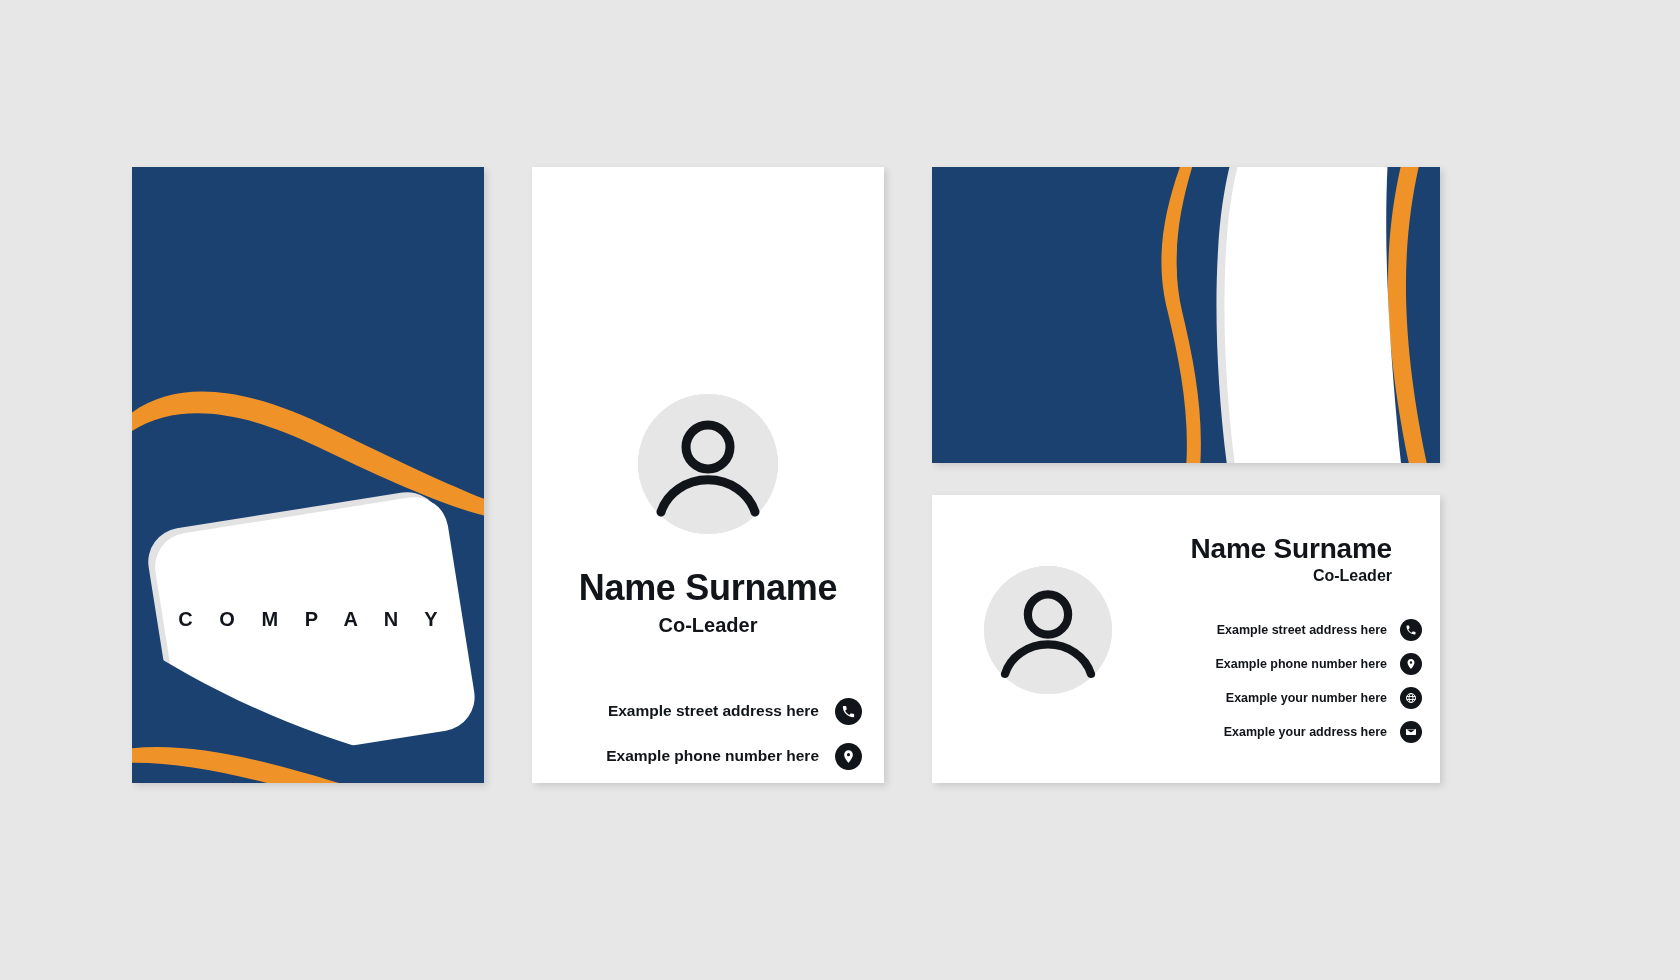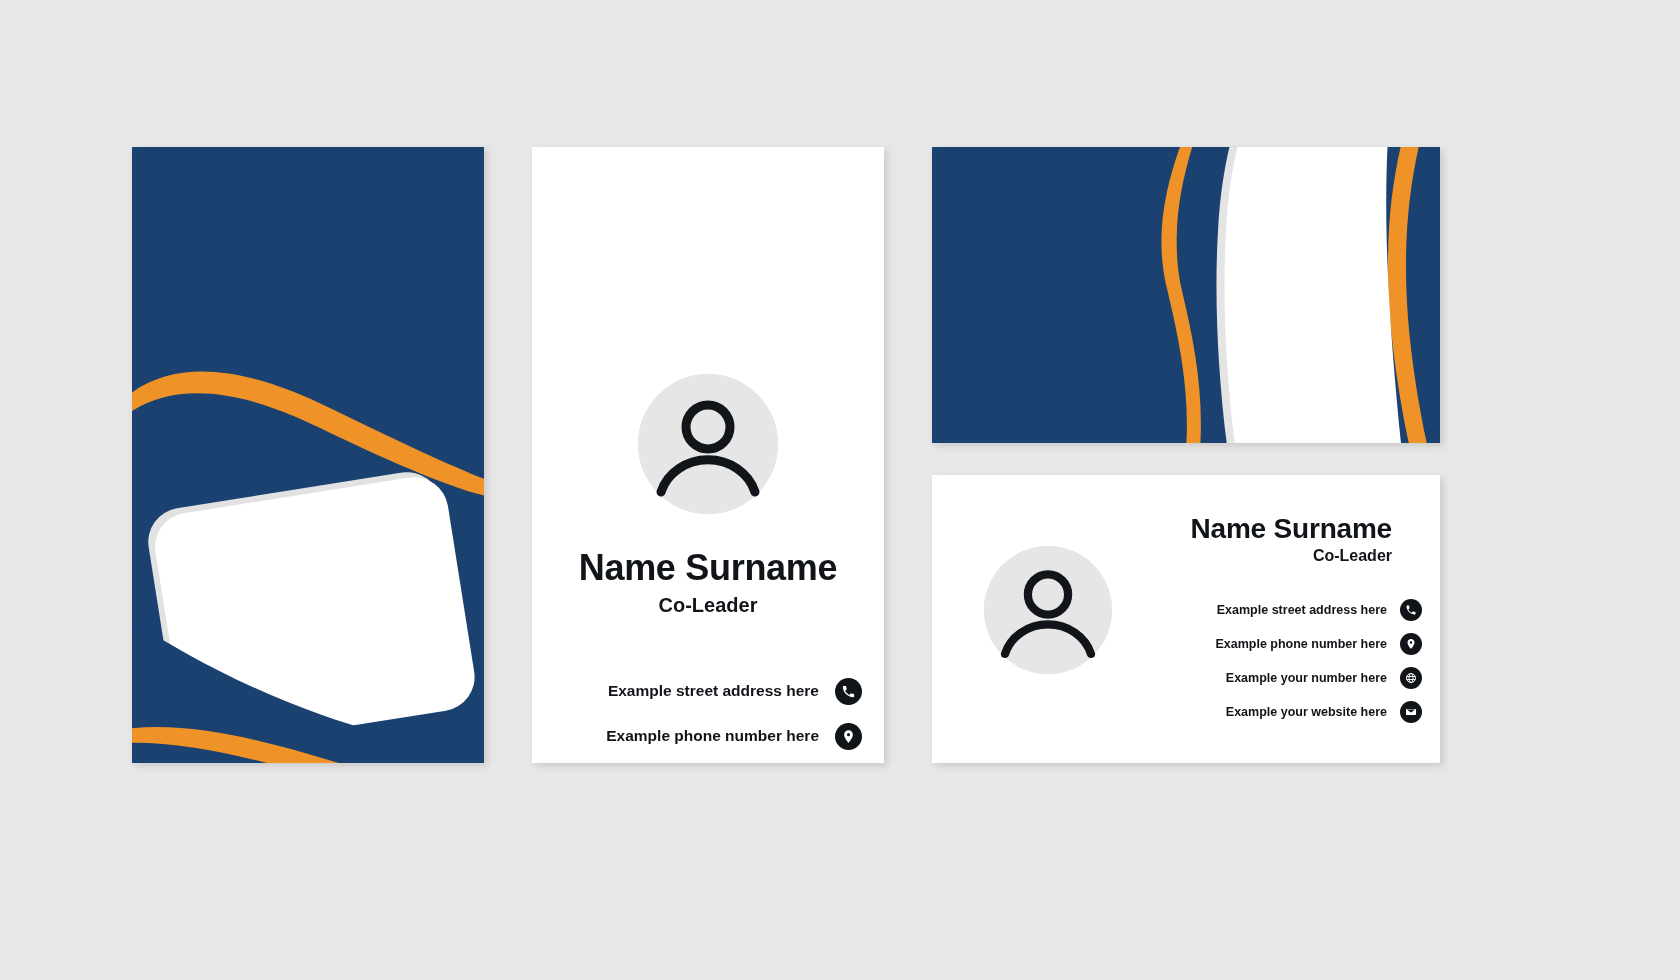--- a/index.html
+++ b/index.html
@@ -7,21 +7,21 @@
   body {
     background:#e7e7e7;
     font-family:"Liberation Sans", sans-serif;
     position:relative;
     overflow:hidden;
   }
   .stage { position:absolute; inset:0; }
 
   
   .card { position:absolute; overflow:hidden; background:#fff; }
-  .card.shadow { box-shadow: 3px 3px 7px rgba(0,0,0,0.13); }
+  .card.shadow { box-shadow: 3px 3px 7px rgba(0,0,0,0.13); margin-top: 20px; }
 
   
   #card1 { left:132px; top:147px; width:352px; height:616px; background:#1a4170; }
   #card1 svg, #card3 svg { position:absolute; inset:0; width:100%; height:100%; display:block; }
   #card1 .company {
     position:absolute; left:0; right:0; top:441px;
     text-align:center;
     font-size:20px; letter-spacing:10.5px; font-weight:700;
     color:#12151c; text-indent:10.5px;
   }
@@ -94,20 +94,21 @@
         <rect x="34" y="348" width="296" height="236" rx="34" fill="#ffffff"></rect>
       </g>
 
       <path d="M-6,506 C50,540 120,572 200,596 C260,614 320,622 358,624 L358,640 L-6,640 Z" fill="#1a4170"></path>
       <path d="M-6,470 C40,500 110,540 190,568 C258,592 322,606 358,610 L358,646 L-6,646 Z" fill="#1a4170"></path>
 
       <path d="M-6,596 C52,594 126,612 200,634 C262,652 322,664 358,666 L358,650
                C320,646 262,632 200,614 C128,592 54,574 -6,582 Z" fill="#ef9328"></path>
       <path d="M-6,582 C54,574 128,592 200,614 C262,632 320,646 358,650 L358,700 L-6,700 Z" fill="#1a4170" opacity="0"></path>
     </svg>
+    <div class="company">C O M P A N Y</div>
   </div>
 
   <div class="card shadow" id="card2">
     <div class="avatar-wrap">
       <span class="avatar">
         <svg viewBox="0 0 140 140">
           <circle cx="70" cy="70" r="70" fill="#e6e6e6"></circle>
           <circle cx="70" cy="53" r="22" fill="none" stroke="#111418" stroke-width="9"></circle>
           <path d="M23,118 A49,45 0 0 1 117,118" fill="none" stroke="#111418" stroke-width="9" stroke-linecap="round"></path>
         </svg>
@@ -202,21 +203,21 @@
         <span class="cico">
           <svg viewBox="0 0 24 24" fill="none" stroke="#ffffff" stroke-width="1.9">
             <circle cx="12" cy="12" r="9"></circle>
             <ellipse cx="12" cy="12" rx="4" ry="9"></ellipse>
             <path d="M3.3 9h17.4M3.3 15h17.4"></path>
           </svg>
         </span>
       </div>
 
       <div class="crow">
-        <span class="ctext">Example your website here</span>
+        <span class="ctext">Example your address here</span>
         <span class="cico">
           <svg viewBox="0 0 24 24" fill="#ffffff">
             <path d="M3 6h18c.6 0 1 .4 1 1v10c0 .6-.4 1-1 1H3c-.6 0-1-.4-1-1V7c0-.6.4-1 1-1zm9 7.2L20.4 7H3.6L12 13.2z"></path>
           </svg>
         </span>
       </div>
 
     </div>
   </div>
 

